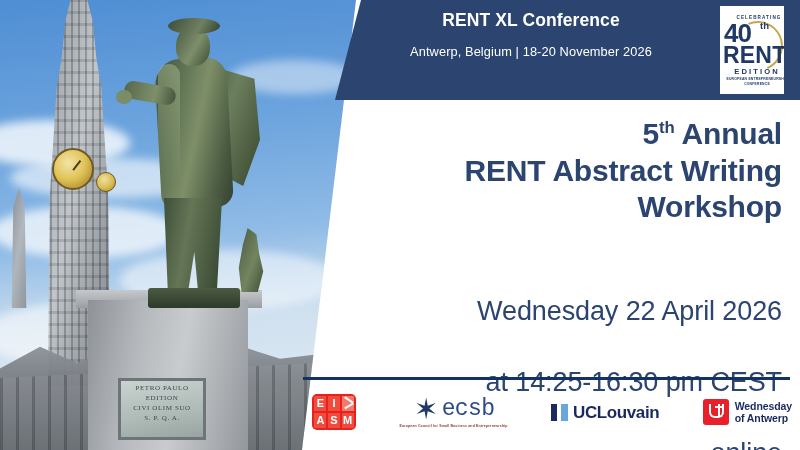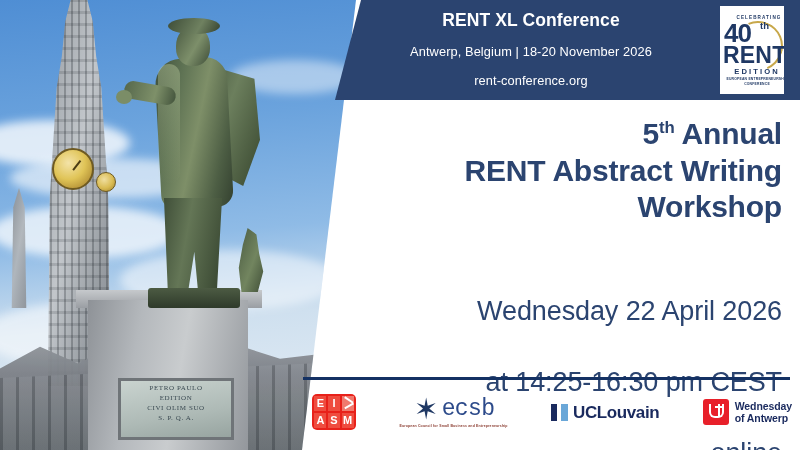--- a/index.html
+++ b/index.html
@@ -76,21 +76,21 @@
   
   .pedestal{
     position:absolute;left:88px;top:300px;width:160px;height:150px;
     background:linear-gradient(100deg,#8e9297 0%,#b4b8bc 30%,#c9ccce 56%,#93979c 100%);
   }
   .ped-cap{
     position:absolute;left:76px;top:290px;width:186px;height:18px;
     background:linear-gradient(180deg,#c6c9cc,#9a9ea3);
   }
   .plaque{
-    position:absolute;left:118px;top:378px;width:116px;height:62px;
+    position:absolute;left:118px;top:378px;width:88px;height:62px;
     background:linear-gradient(170deg,#c9d3cf 0%,#aebab6 60%,#97a4a0 100%);
     border:3px solid #6f7478;
     box-sizing:border-box;
     display:flex;flex-direction:column;align-items:center;justify-content:flex-start;
     padding-top:4px;gap:3px;
   }
   .plaque span{
     font-family:"Liberation Serif","DejaVu Serif",serif;
     font-size:7px;letter-spacing:.6px;color:#3b4a52;line-height:1;
     text-align:center;white-space:nowrap;
@@ -329,21 +329,20 @@
       <span>EDITION</span>
       <span>CIVI OLIM SUO</span>
       <span>S. P. Q. A.</span>
     </div>
   </div>
 
   <div class="banner">
     <div class="banner-txt">
       <div class="b-title">RENT XL Conference</div>
       <div class="b-sub">Antwerp, Belgium | 18-20 November 2026</div>
-      <div class="b-url">rent-conference.org</div>
     </div>
   </div>
 
   <div class="badge">
     <div class="badge-inner">
       <div class="badge-ring"></div>
       <div class="badge-celeb">CELEBRATING</div>
       <div class="badge-40">40</div>
       <div class="badge-th">th</div>
       <div class="badge-rent">RENT</div>

